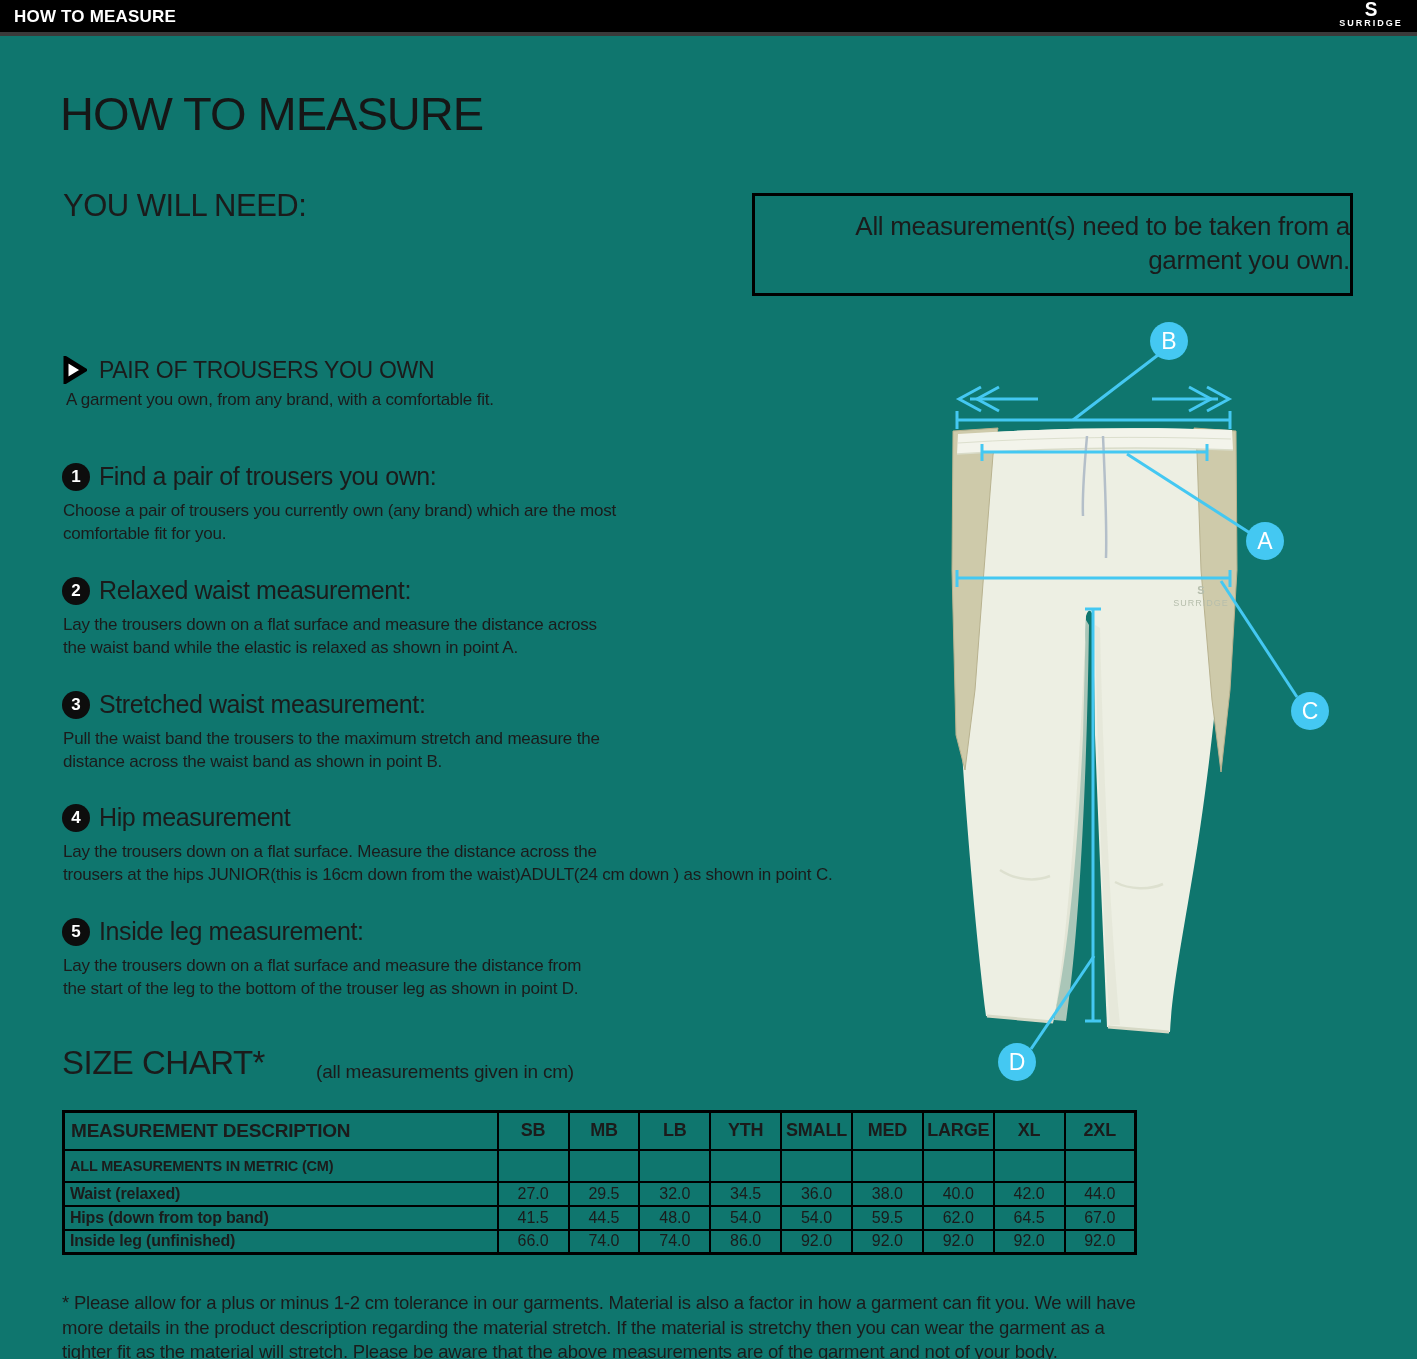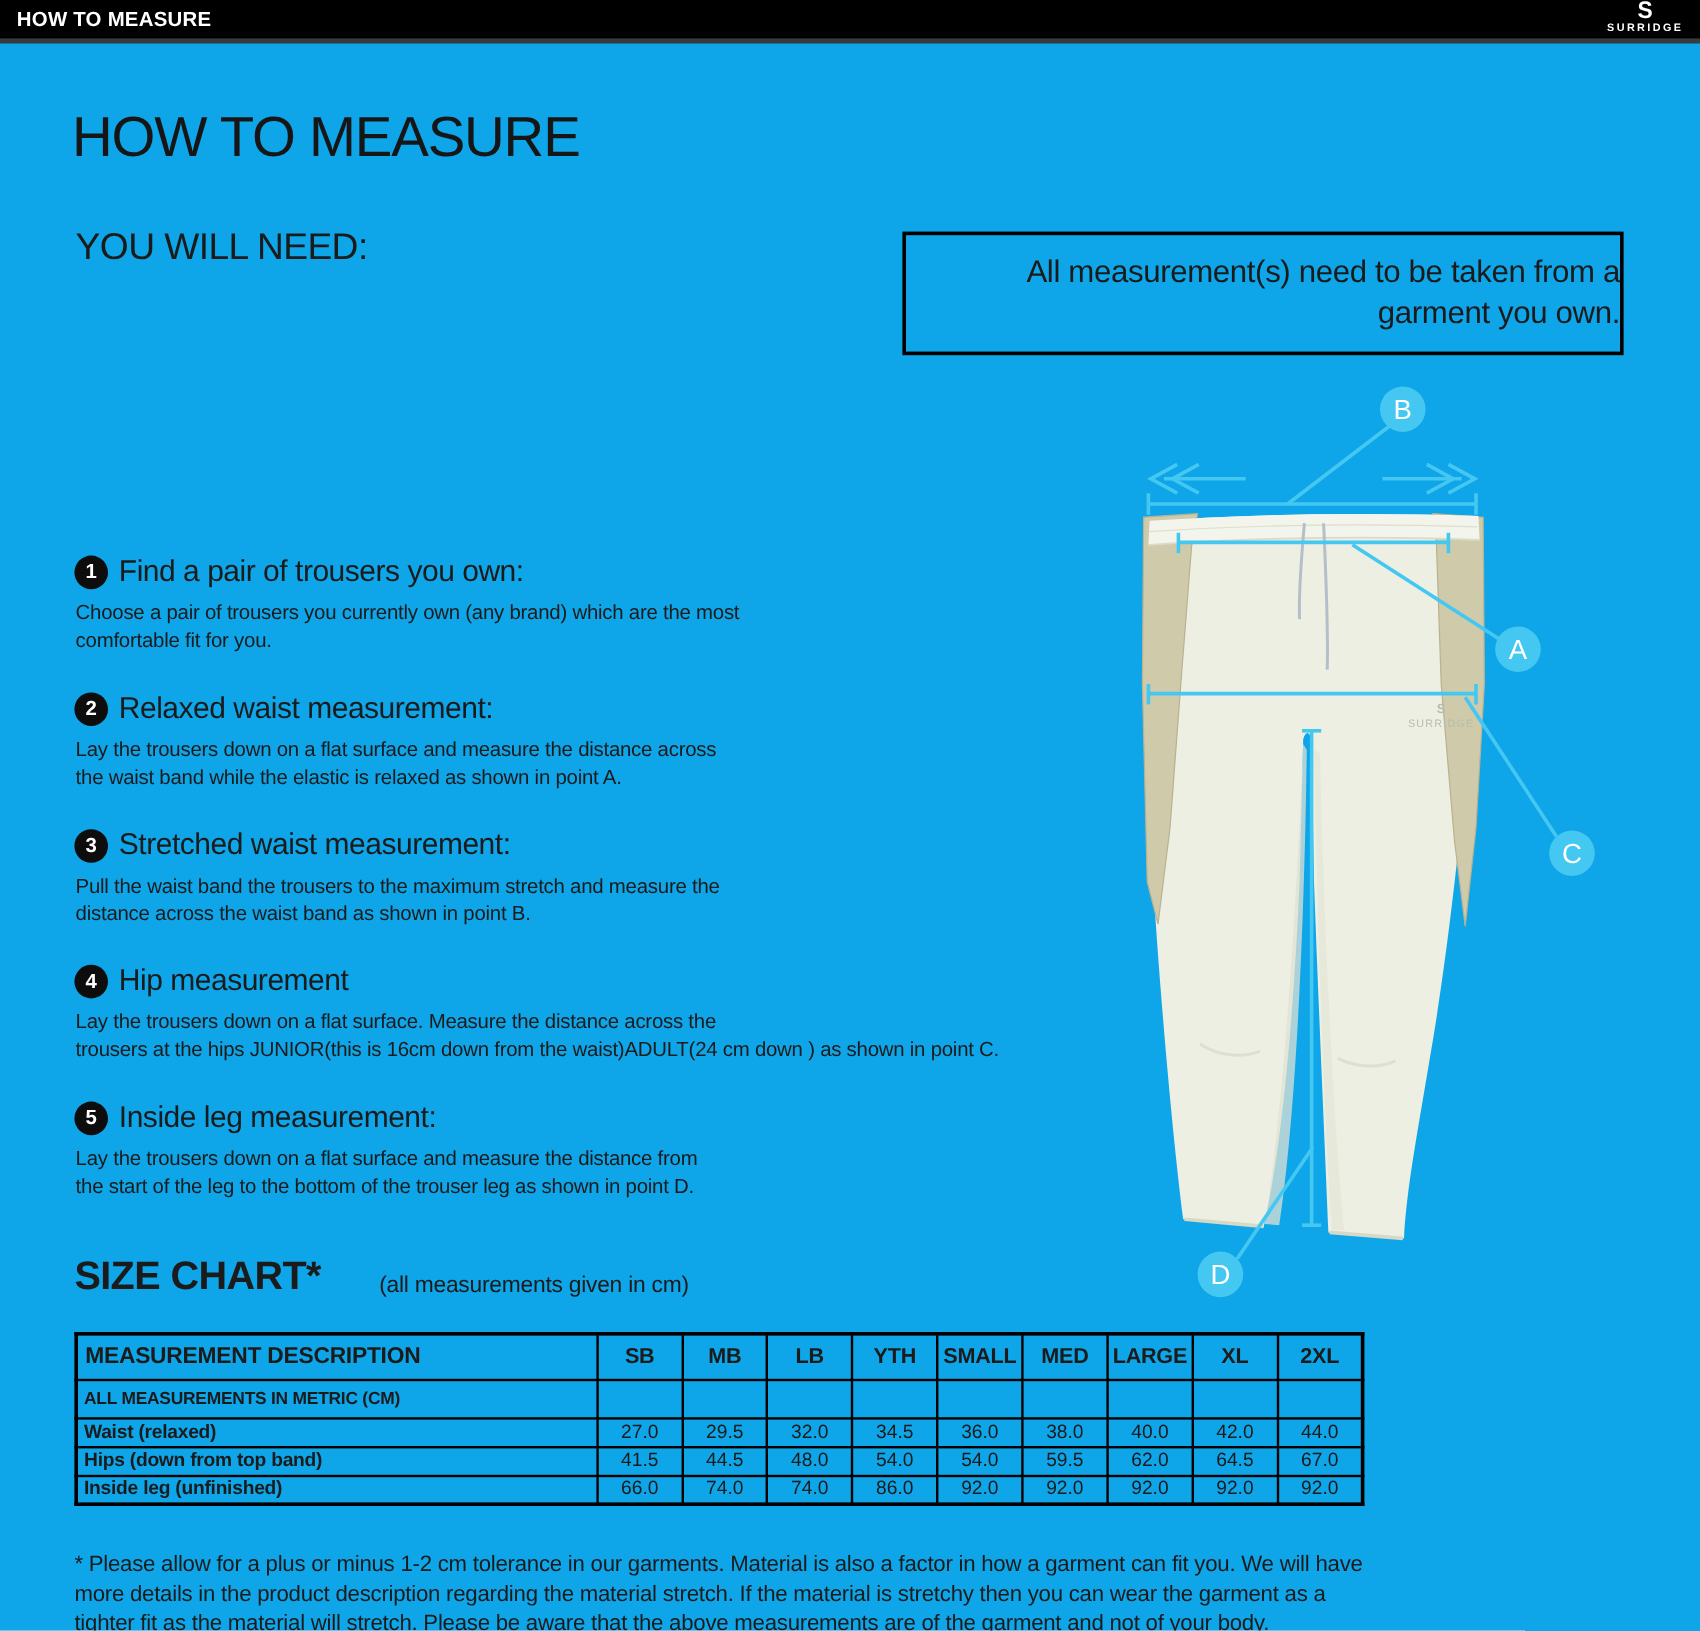--- a/index.html
+++ b/index.html
@@ -1,16 +1,16 @@
 <!DOCTYPE html>
 <html><head>
 <meta charset="utf-8">
 <style>
   html,body{margin:0;padding:0;background:#fff;}
-  .page{position:relative;width:1417px;height:1359px;background:#0ea5e9;overflow:hidden;
+  .page{position:relative;width:1417px;height:1359px;background:#0f766e;overflow:hidden;
         font-family:"Liberation Sans",sans-serif;color:#1b1b1b;}
 
   
   .topbar{position:absolute;left:0;top:0;width:100%;height:36px;background:#000;
           border-bottom:4px solid #3a3a3a;box-sizing:border-box;}
   .topbar-title{position:absolute;left:14px;top:0;line-height:33px;color:#fff;
                 font-size:17px;font-weight:700;letter-spacing:.2px;}
   .brand{position:absolute;right:8px;top:1px;width:76px;text-align:center;color:#fff;}
   .brand-s{display:block;font-size:19px;font-weight:900;line-height:17px;transform:scaleY(1.05);}
   .brand-txt{display:block;font-size:9px;font-weight:700;letter-spacing:2px;line-height:10px;}
@@ -30,21 +30,21 @@
          font-size:17px;font-weight:700;display:flex;align-items:center;justify-content:center;flex:0 0 28px;}
   .step-title{font-size:25px;letter-spacing:-.4px;}
   .step-body{margin:8px 0 0 1px;font-size:17px;line-height:23px;letter-spacing:-.2px;white-space:pre-line;}
 
   .note-box{position:absolute;left:752px;top:193px;width:601px;height:103px;
             border:3px solid #000;box-sizing:border-box;text-align:right;}
   .note-text{margin:13px 0 0 17px;font-size:26px;line-height:34px;letter-spacing:-.3px;white-space:pre-line;}
 
   .diagram{position:absolute;left:880px;top:300px;width:480px;height:800px;}
 
-  .sc-head{position:absolute;left:62px;top:1044px;font-size:33px;font-weight:700;letter-spacing:-.5px;}
+  .sc-head{position:absolute;left:62px;top:1044px;font-size:33px;font-weight:400;letter-spacing:-.5px;}
   .sc-sub{position:absolute;left:316px;top:1061px;font-size:19px;letter-spacing:-.2px;}
 
   table.size{position:absolute;left:62px;top:1110px;width:1075px;border-collapse:collapse;
              table-layout:fixed;border:3px solid #000;}
   table.size td,table.size th{border:2px solid #000;padding:0;overflow:hidden;white-space:nowrap;}
   .col-desc{width:40.5%;}
   tr.hdr{height:38px;}
   tr.hdr th{font-size:18px;font-weight:700;letter-spacing:-.2px;}
   tr.hdr th.desc{text-align:left;padding-left:6px;font-size:19px;}
   tr.metric{height:32px;}
@@ -66,20 +66,29 @@
     <div class="brand">
       <span class="brand-s">S</span>
       <span class="brand-txt">SURRIDGE</span>
     </div>
   </div>
 
   <div class="h1">HOW TO MEASURE</div>
   <div class="h2">YOU WILL NEED:</div>
 
 
+  <div class="need-item" style="top:356px;">
+    <div class="need-head">
+      <svg width="25" height="28" viewBox="0 0 25 28">
+        <path d="M4 3 L22 14 L4 25 Z" fill="#fff" stroke="#000" stroke-width="5"></path>
+      </svg>
+      <span class="need-title">PAIR OF TROUSERS YOU OWN</span>
+    </div>
+    <div class="need-desc">A garment you own, from any brand, with a comfortable fit.</div>
+  </div>
 
   <div class="note-box">
     <div class="note-text">All measurement(s) need to be taken from a
 garment you own.</div>
   </div>
 
   <div class="step" style="top:462px;">
     <div class="step-head">
       <span class="badge">1</span>
       <span class="step-title">Find a pair of trousers you own:</span>

